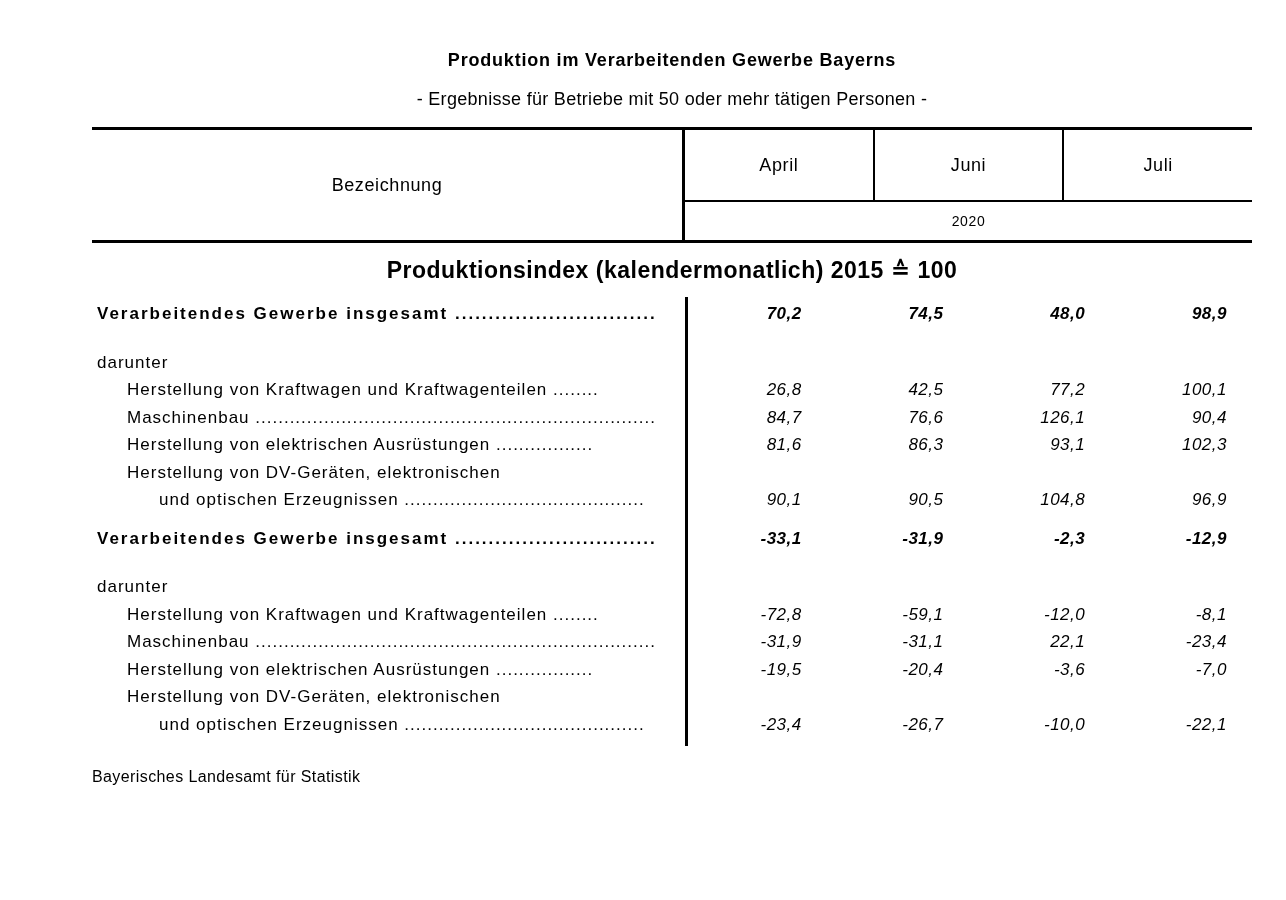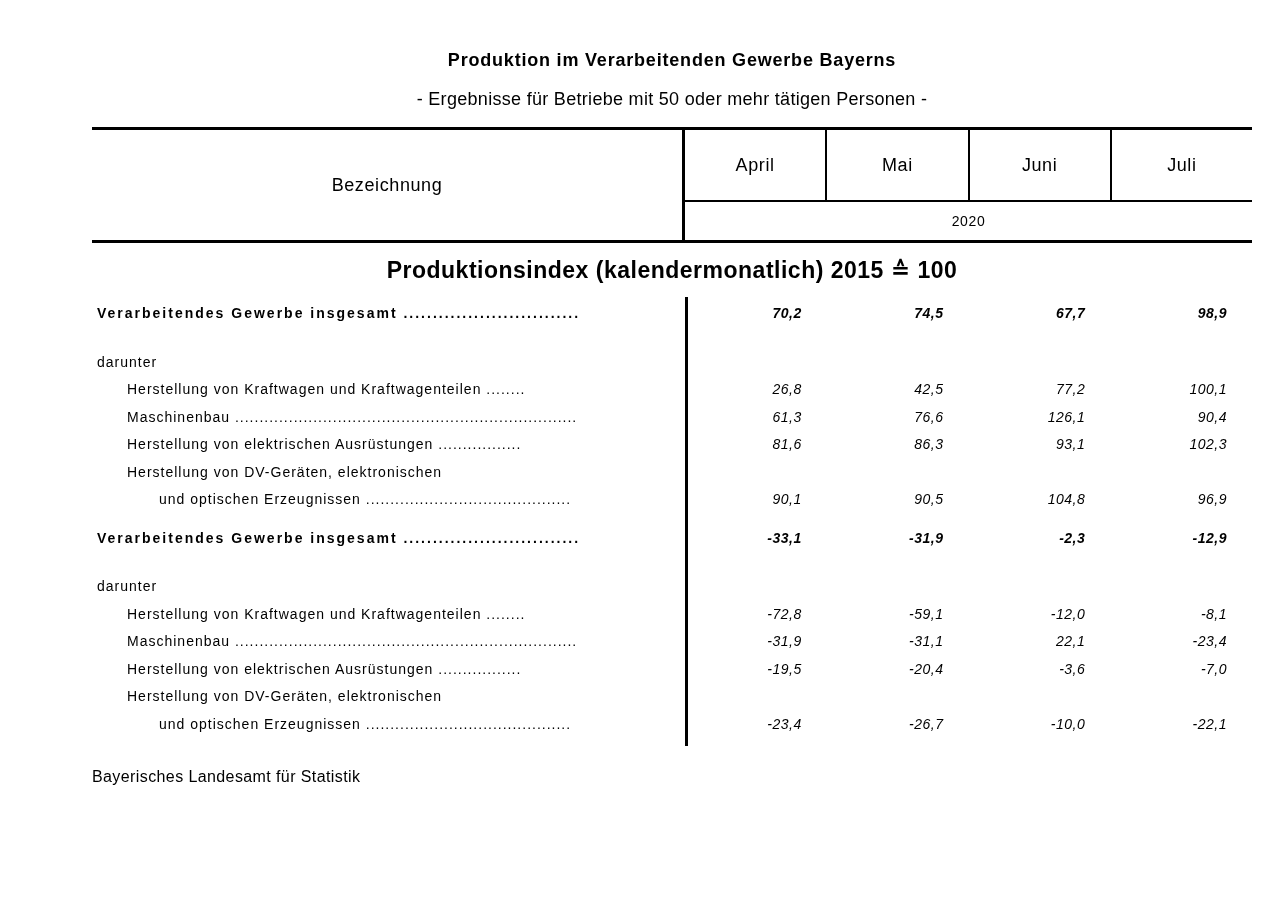--- a/index.html
+++ b/index.html
@@ -57,21 +57,21 @@
     font-size: 23px; letter-spacing: 0.5px;
     line-height: 27px;
     margin-top: 14px; margin-bottom: 13px;
   }
   .section + .section .section-title { margin-top: 10px; }
   .section-body { position: relative; padding: 3px 0 8px 0; }
   .vline {
     position: absolute; left: 593px; top: 0; bottom: 0;
     width: 3px; background: #000;
   }
-  .row { display: flex; line-height: 27.5px; font-size: 14px; }
+  .row { display: flex; line-height: 27.5px; font-size: 17px; }
   .row-label {
     width: 593px; padding-left: 5px;
     letter-spacing: 1px;
     white-space: nowrap; overflow: hidden;
   }
   .row.indent1 .row-label { padding-left: 35px; }
   .row.indent2 .row-label { padding-left: 67px; }
   .row.total { margin-bottom: 21px; }
   .row.total .row-label { font-weight: bold; letter-spacing: 2px; }
   .row.total .val { font-weight: bold; }
@@ -92,39 +92,38 @@
 <div class="doc">
 
   <div class="title">Produktion im Verarbeitenden Gewerbe Bayerns</div>
   <div class="subtitle">- Ergebnisse für Betriebe mit 50 oder mehr tätigen Personen -</div>
 
   <div class="thead">
     <div class="th-label">Bezeichnung</div>
     <div class="th-right">
       <div class="th-months">
         <div class="th-month">April</div>
-        <div class="th-month">Mai</div>
         <div class="th-month">Juni</div>
         <div class="th-month">Juli</div>
       </div>
       <div class="th-year">2020</div>
     </div>
   </div>
 
   <div class="section">
     <div class="section-title">Produktionsindex (kalendermonatlich) 2015 ≙ 100</div>
     <div class="section-body">
       <div class="vline"></div>
 
       <div class="row total">
         <div class="row-label">Verarbeitendes Gewerbe insgesamt ..............................</div>
         <div class="vals">
           <div class="val">70,2</div>
           <div class="val">74,5</div>
-          <div class="val">67,7</div>
+          <div class="val">48,0</div>
           <div class="val">98,9</div>
         </div>
       </div>
 
       <div class="row">
         <div class="row-label">darunter</div>
         <div class="vals"></div>
       </div>
 
       <div class="row indent1">
@@ -133,21 +132,21 @@
           <div class="val">26,8</div>
           <div class="val">42,5</div>
           <div class="val">77,2</div>
           <div class="val">100,1</div>
         </div>
       </div>
 
       <div class="row indent1">
         <div class="row-label">Maschinenbau ......................................................................</div>
         <div class="vals">
-          <div class="val">61,3</div>
+          <div class="val">84,7</div>
           <div class="val">76,6</div>
           <div class="val">126,1</div>
           <div class="val">90,4</div>
         </div>
       </div>
 
       <div class="row indent1">
         <div class="row-label">Herstellung von elektrischen Ausrüstungen .................</div>
         <div class="vals">
           <div class="val">81,6</div>

